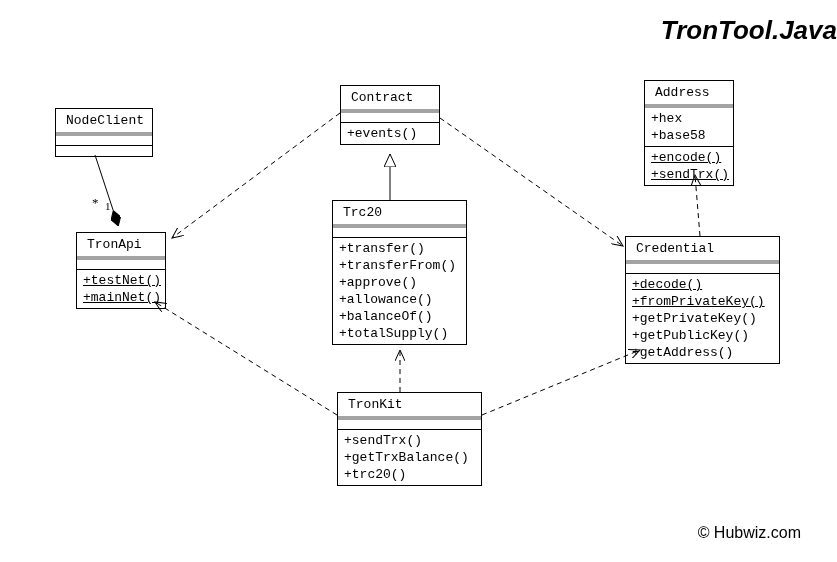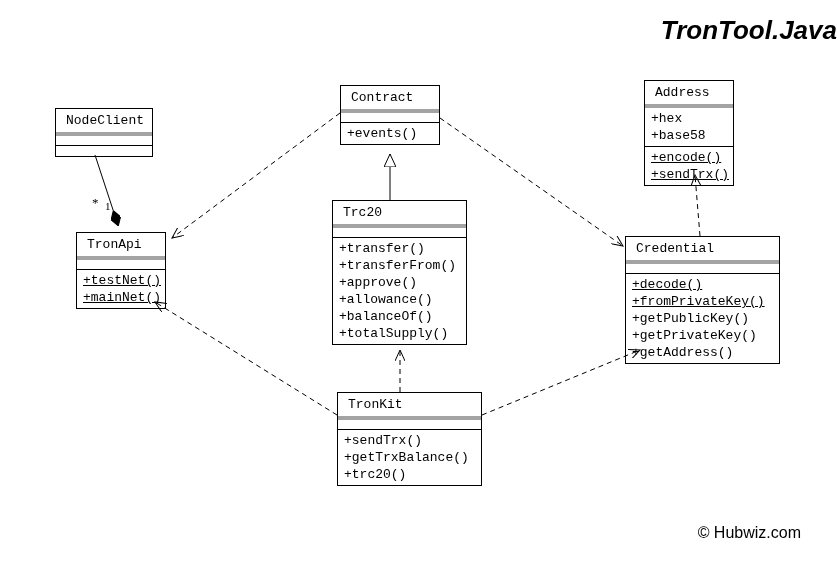--- a/index.html
+++ b/index.html
@@ -104,22 +104,22 @@
     <div>+trc20()</div>
   </div>
 </div>
 
 <div class="class-box" style="left:625px; top:236px; width:155px;">
   <div class="class-name">Credential</div>
   <div class="class-attrs" style="height:10px;"></div>
   <div class="class-ops">
     <div class="static">+decode()</div>
     <div class="static">+fromPrivateKey()</div>
+    <div>+getPrivateKey()</div>
     <div>+getPublicKey()</div>
-    <div>+getPrivateKey()</div>
     <div>+getAddress()</div>
   </div>
 </div>
 
 <div class="class-box" style="left:644px; top:80px; width:90px;">
   <div class="class-name">Address</div>
   <div class="class-attrs">
     <div>+hex</div>
     <div>+base58</div>
   </div>

